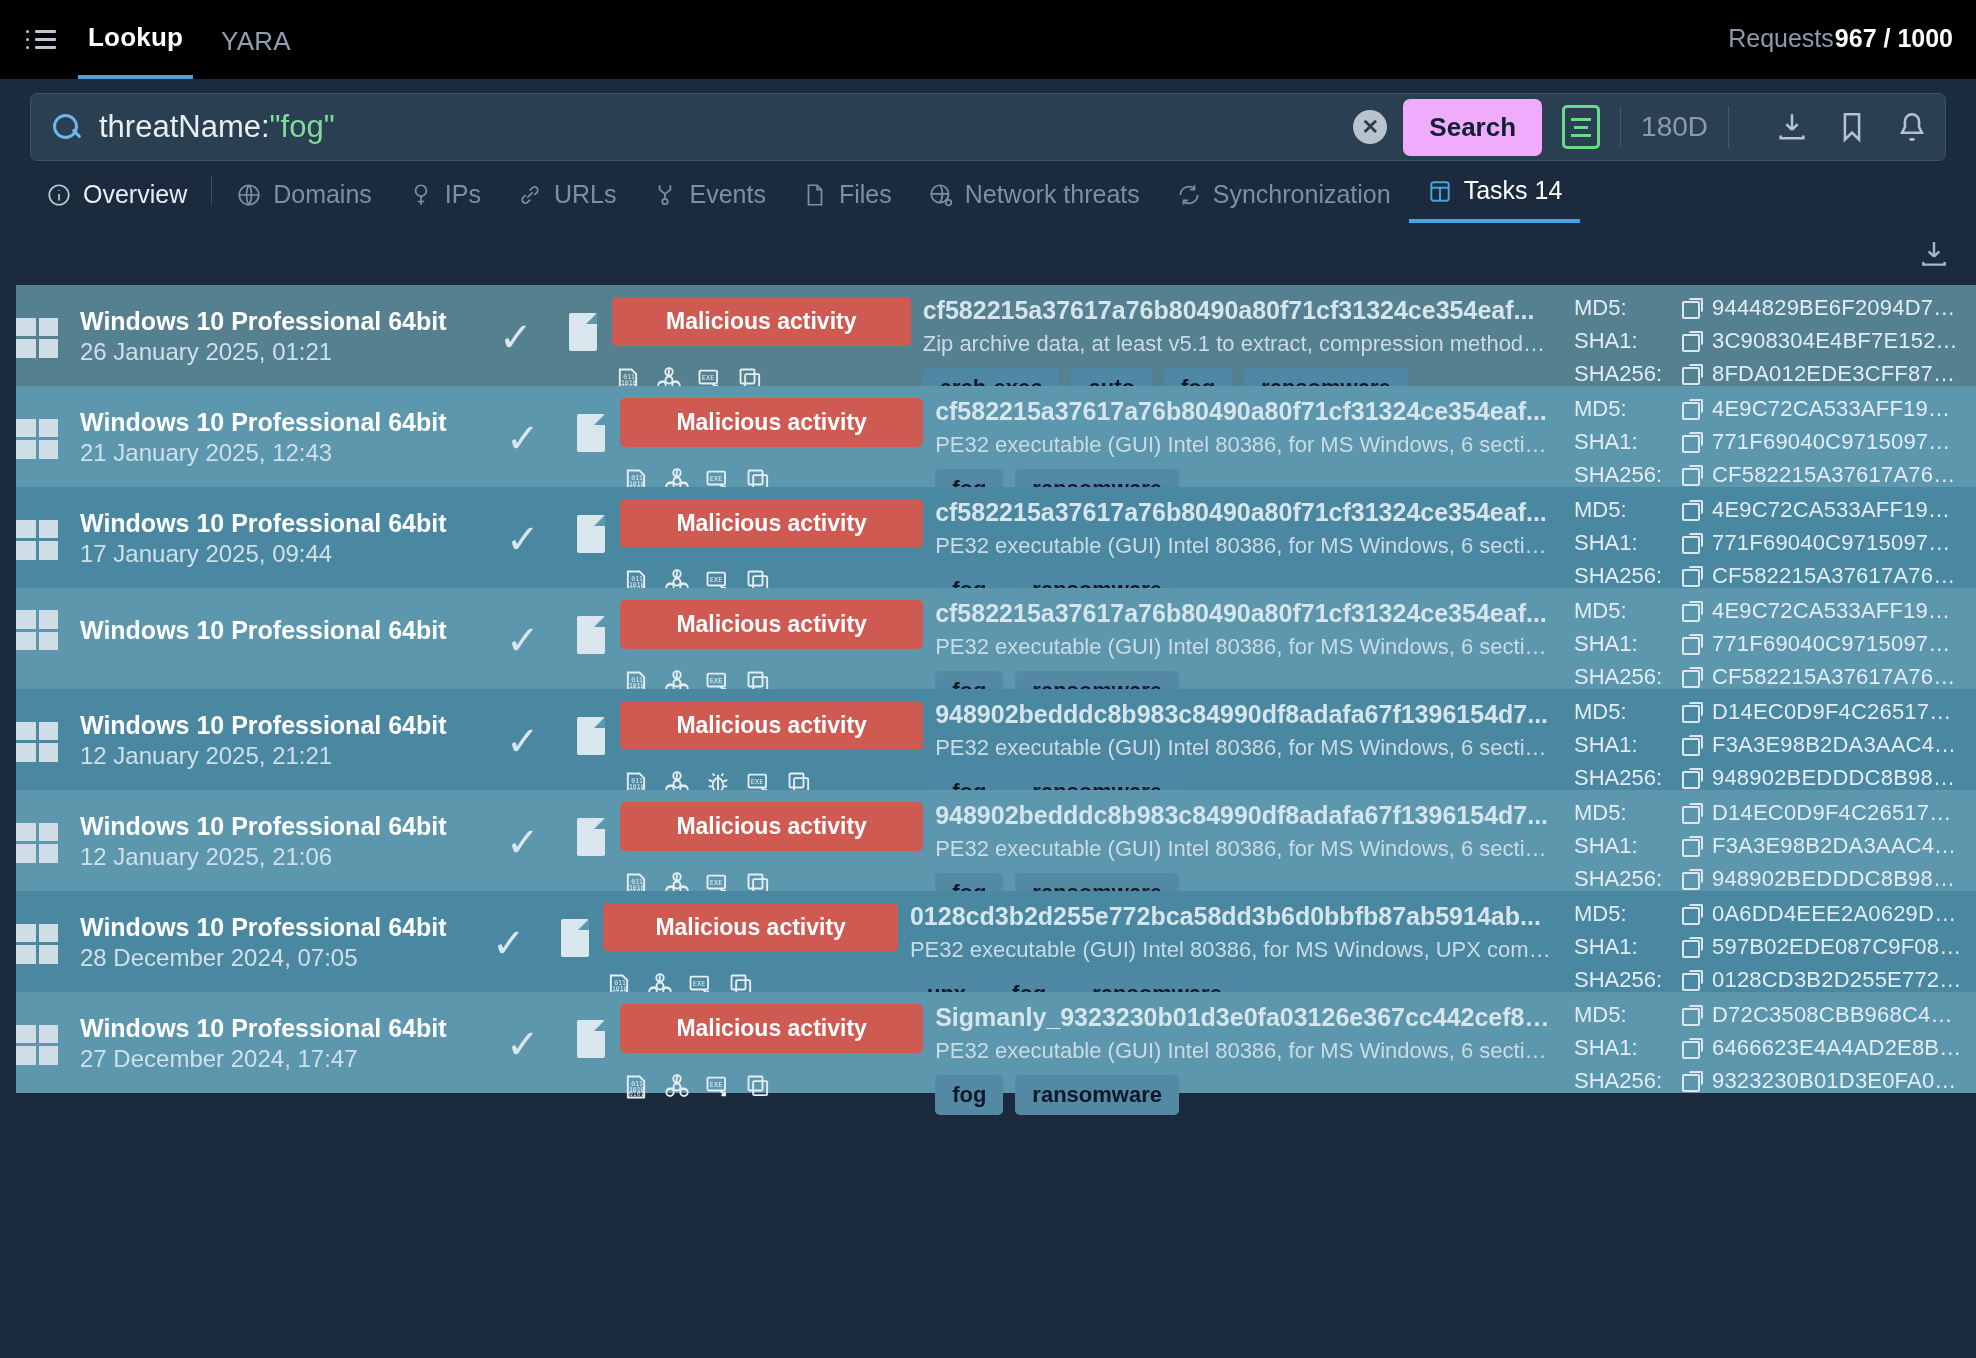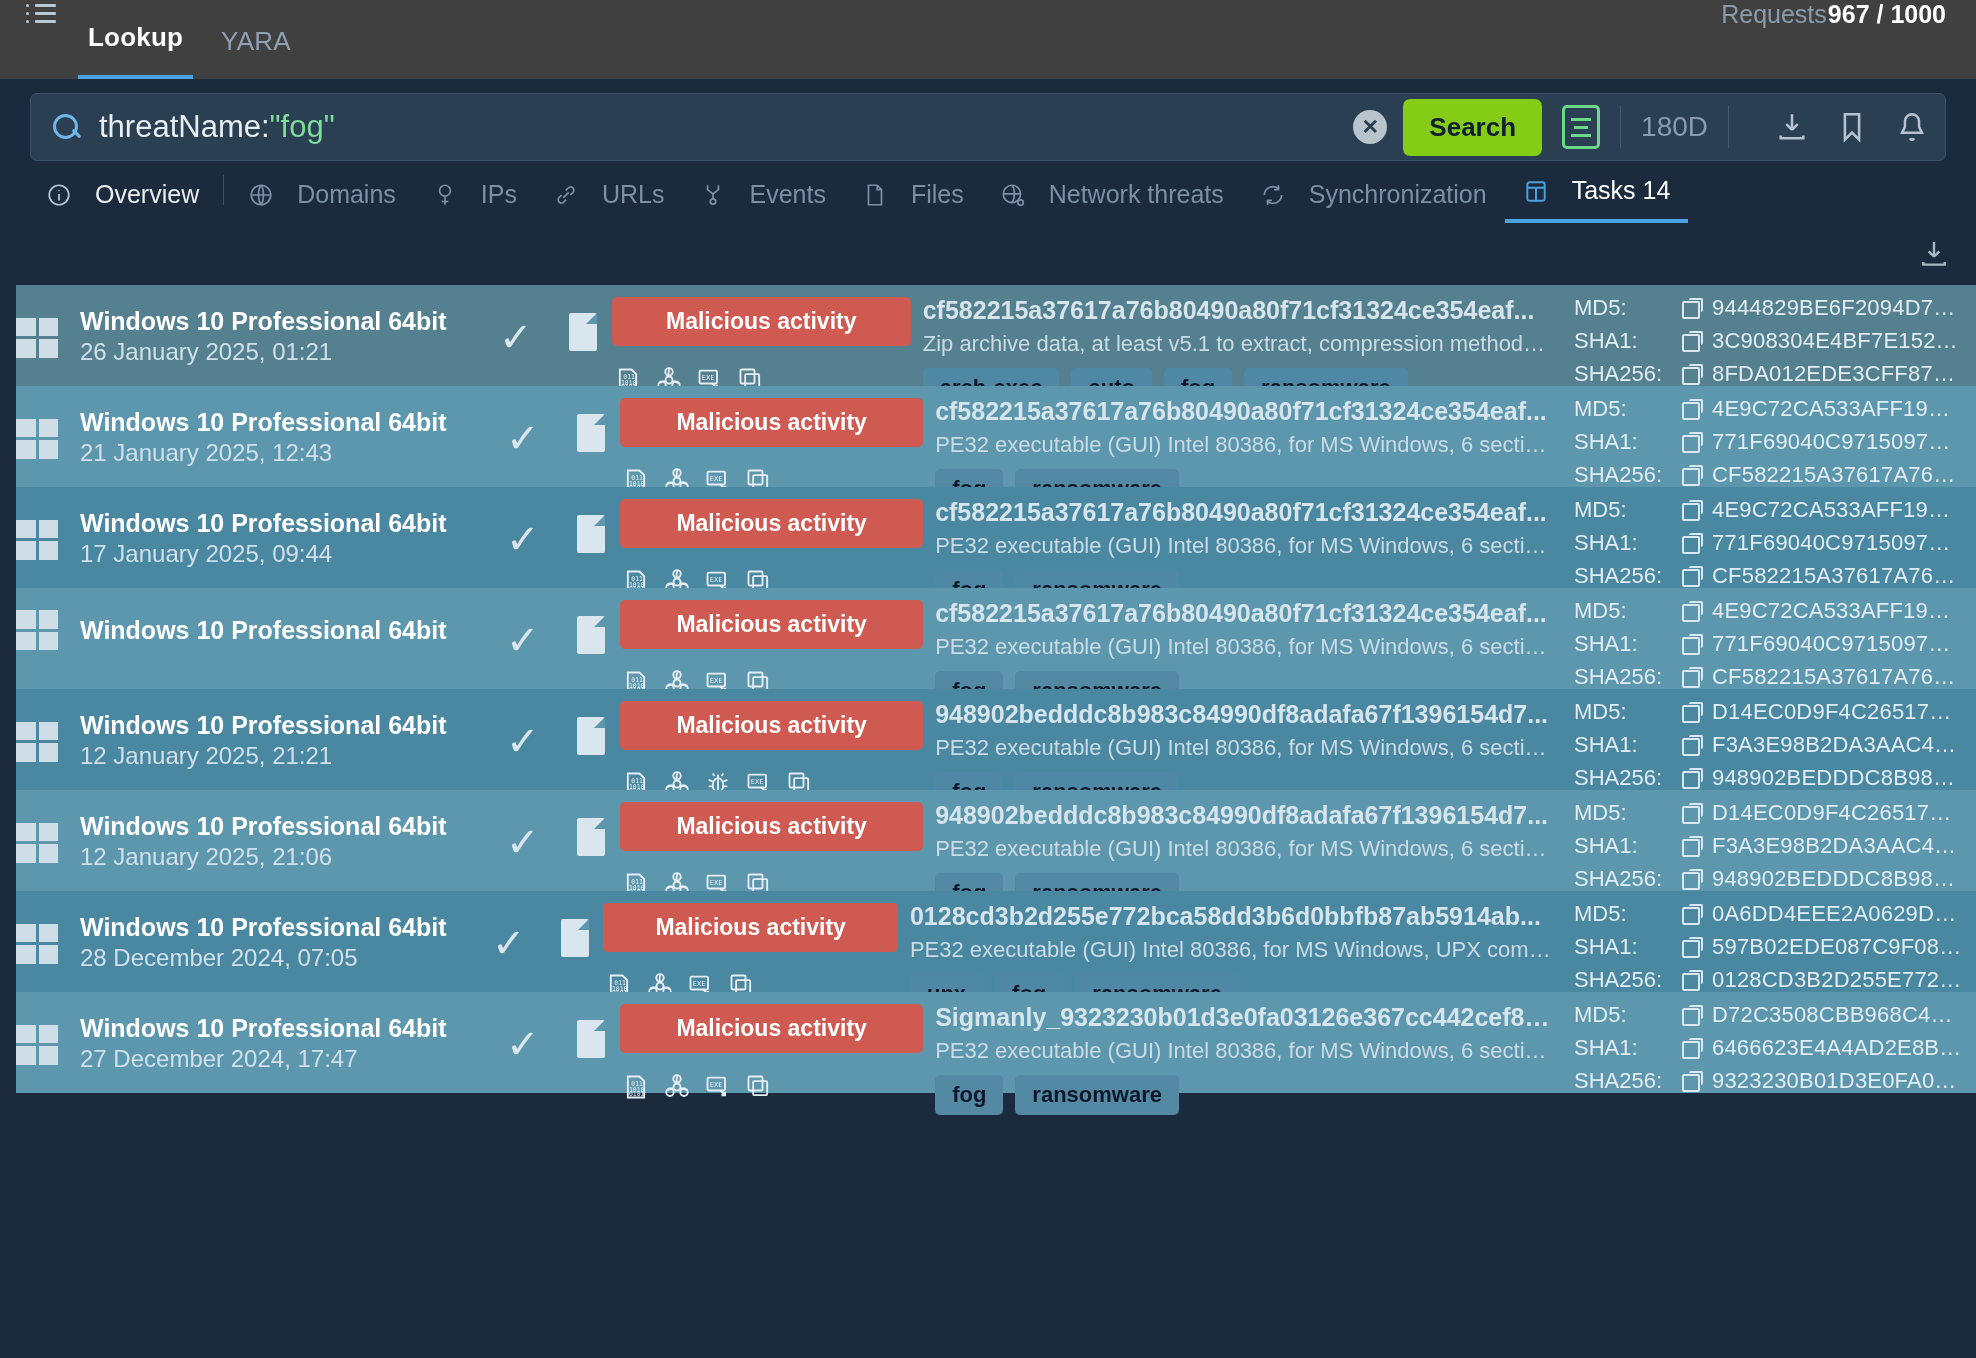--- a/index.html
+++ b/index.html
@@ -6,24 +6,24 @@
   html, body {
     width: 1976px; height: 1358px;
     background: #1b2b3d;
     font-family: "Liberation Sans", sans-serif;
     overflow: hidden;
   }
 
   
   .topbar {
     height: 79px;
-    background: #404040;
+    background: #000000;
     display: flex;
-    align-items: flex-start;
-    padding: 0 30px 0 26px;
+    align-items: center;
+    padding: 0 23px 0 26px;
     position: relative;
   }
   .hamburger { width: 30px; height: 26px; display: flex; flex-direction: column; justify-content: center; gap: 5px; margin-right: 22px; cursor: pointer; }
   .hamburger i { display: block; height: 3px; background: #b9c6d4; margin-left: 9px; width: 21px; border-radius: 1px; position: relative; }
   .hamburger i::before { content: ""; position: absolute; left: -9px; top: 0; width: 3px; height: 3px; background: #b9c6d4; border-radius: 50%; }
 
   .toptabs { display: flex; align-items: flex-end; height: 79px; }
   .toptab {
     font-size: 26px; color: #8fa0b3; padding: 0 10px 22px 10px;
     margin-right: 18px; cursor: pointer; letter-spacing: .2px;
@@ -44,37 +44,37 @@
   .mag::before { content:""; position:absolute; left:2px; top:2px; width:19px; height:19px; border:3px solid #6fb7e8; border-radius:50%; }
   .mag::after { content:""; position:absolute; left:20px; top:20px; width:11px; height:3px; background:#6fb7e8; transform:rotate(45deg); border-radius:2px;}
 
   .query { flex: 1 1 auto; font-size: 31px; color: #e9eef3; white-space: nowrap; overflow: hidden; }
   .query .g { color: #7fdc9b; }
 
   .clearbtn { width: 34px; height: 34px; border-radius: 50%; background: #b9c3cc; color: #2a3f52;
     display: flex; align-items: center; justify-content: center; font-size: 21px; font-weight: bold;
     margin: 0 16px 0 10px; cursor: pointer; flex: 0 0 34px; font-family: "Liberation Sans", sans-serif;}
 
-  .searchbtn { background: #84cc16; color: #102030; font-size: 26px; font-weight: bold;
+  .searchbtn { background: #f0abfc; color: #102030; font-size: 26px; font-weight: bold;
     border: none; border-radius: 7px; padding: 13px 26px; cursor: pointer; font-family: "Liberation Sans", sans-serif;}
 
   .iconbtn { display: flex; align-items: center; justify-content: center; cursor: pointer; }
   .listicon { width: 38px; height: 44px; border: 3px solid #6bd98a; border-radius: 5px; margin-left: 20px;
     display:flex; flex-direction:column; align-items:center; justify-content:center; gap:5px; }
   .listicon b { display:block; height:3px; background:#6bd98a; }
   .listicon b:nth-child(1){ width:20px; } .listicon b:nth-child(2){ width:14px; } .listicon b:nth-child(3){ width:20px; }
 
   .vsep { width: 1px; height: 42px; background: #46596c; margin: 0 20px; }
   .days { font-size: 28px; color: #8a9bad; }
 
   .rightic { margin-left: 26px; color: #b6c2cf; }
 
   
   .navtabs { display: flex; align-items: flex-end; padding: 14px 0 0 28px; height: 62px; gap: 0; }
-  .ntab { display: flex; align-items: center; gap: 23px; font-size: 25px; color: #7d8fa3;
+  .ntab { display: flex; align-items: center; gap: 11px; font-size: 25px; color: #7d8fa3;
           padding: 0 18px 14px 18px; cursor: pointer; white-space: nowrap; }
   .ntab.active { color: #ffffff; border-bottom: 4px solid #4aa3e0; }
   .ntab .ic { display: flex; align-items: center; }
   .ntabsep { width: 1px; height: 30px; background: #3c4f63; margin: 0 6px 18px 6px; }
 
   
   .strip { height: 62px; background: #1b2b3d; display:flex; align-items:center; justify-content:flex-end; padding-right: 26px;}
 
   
   .rows { position: relative; }

